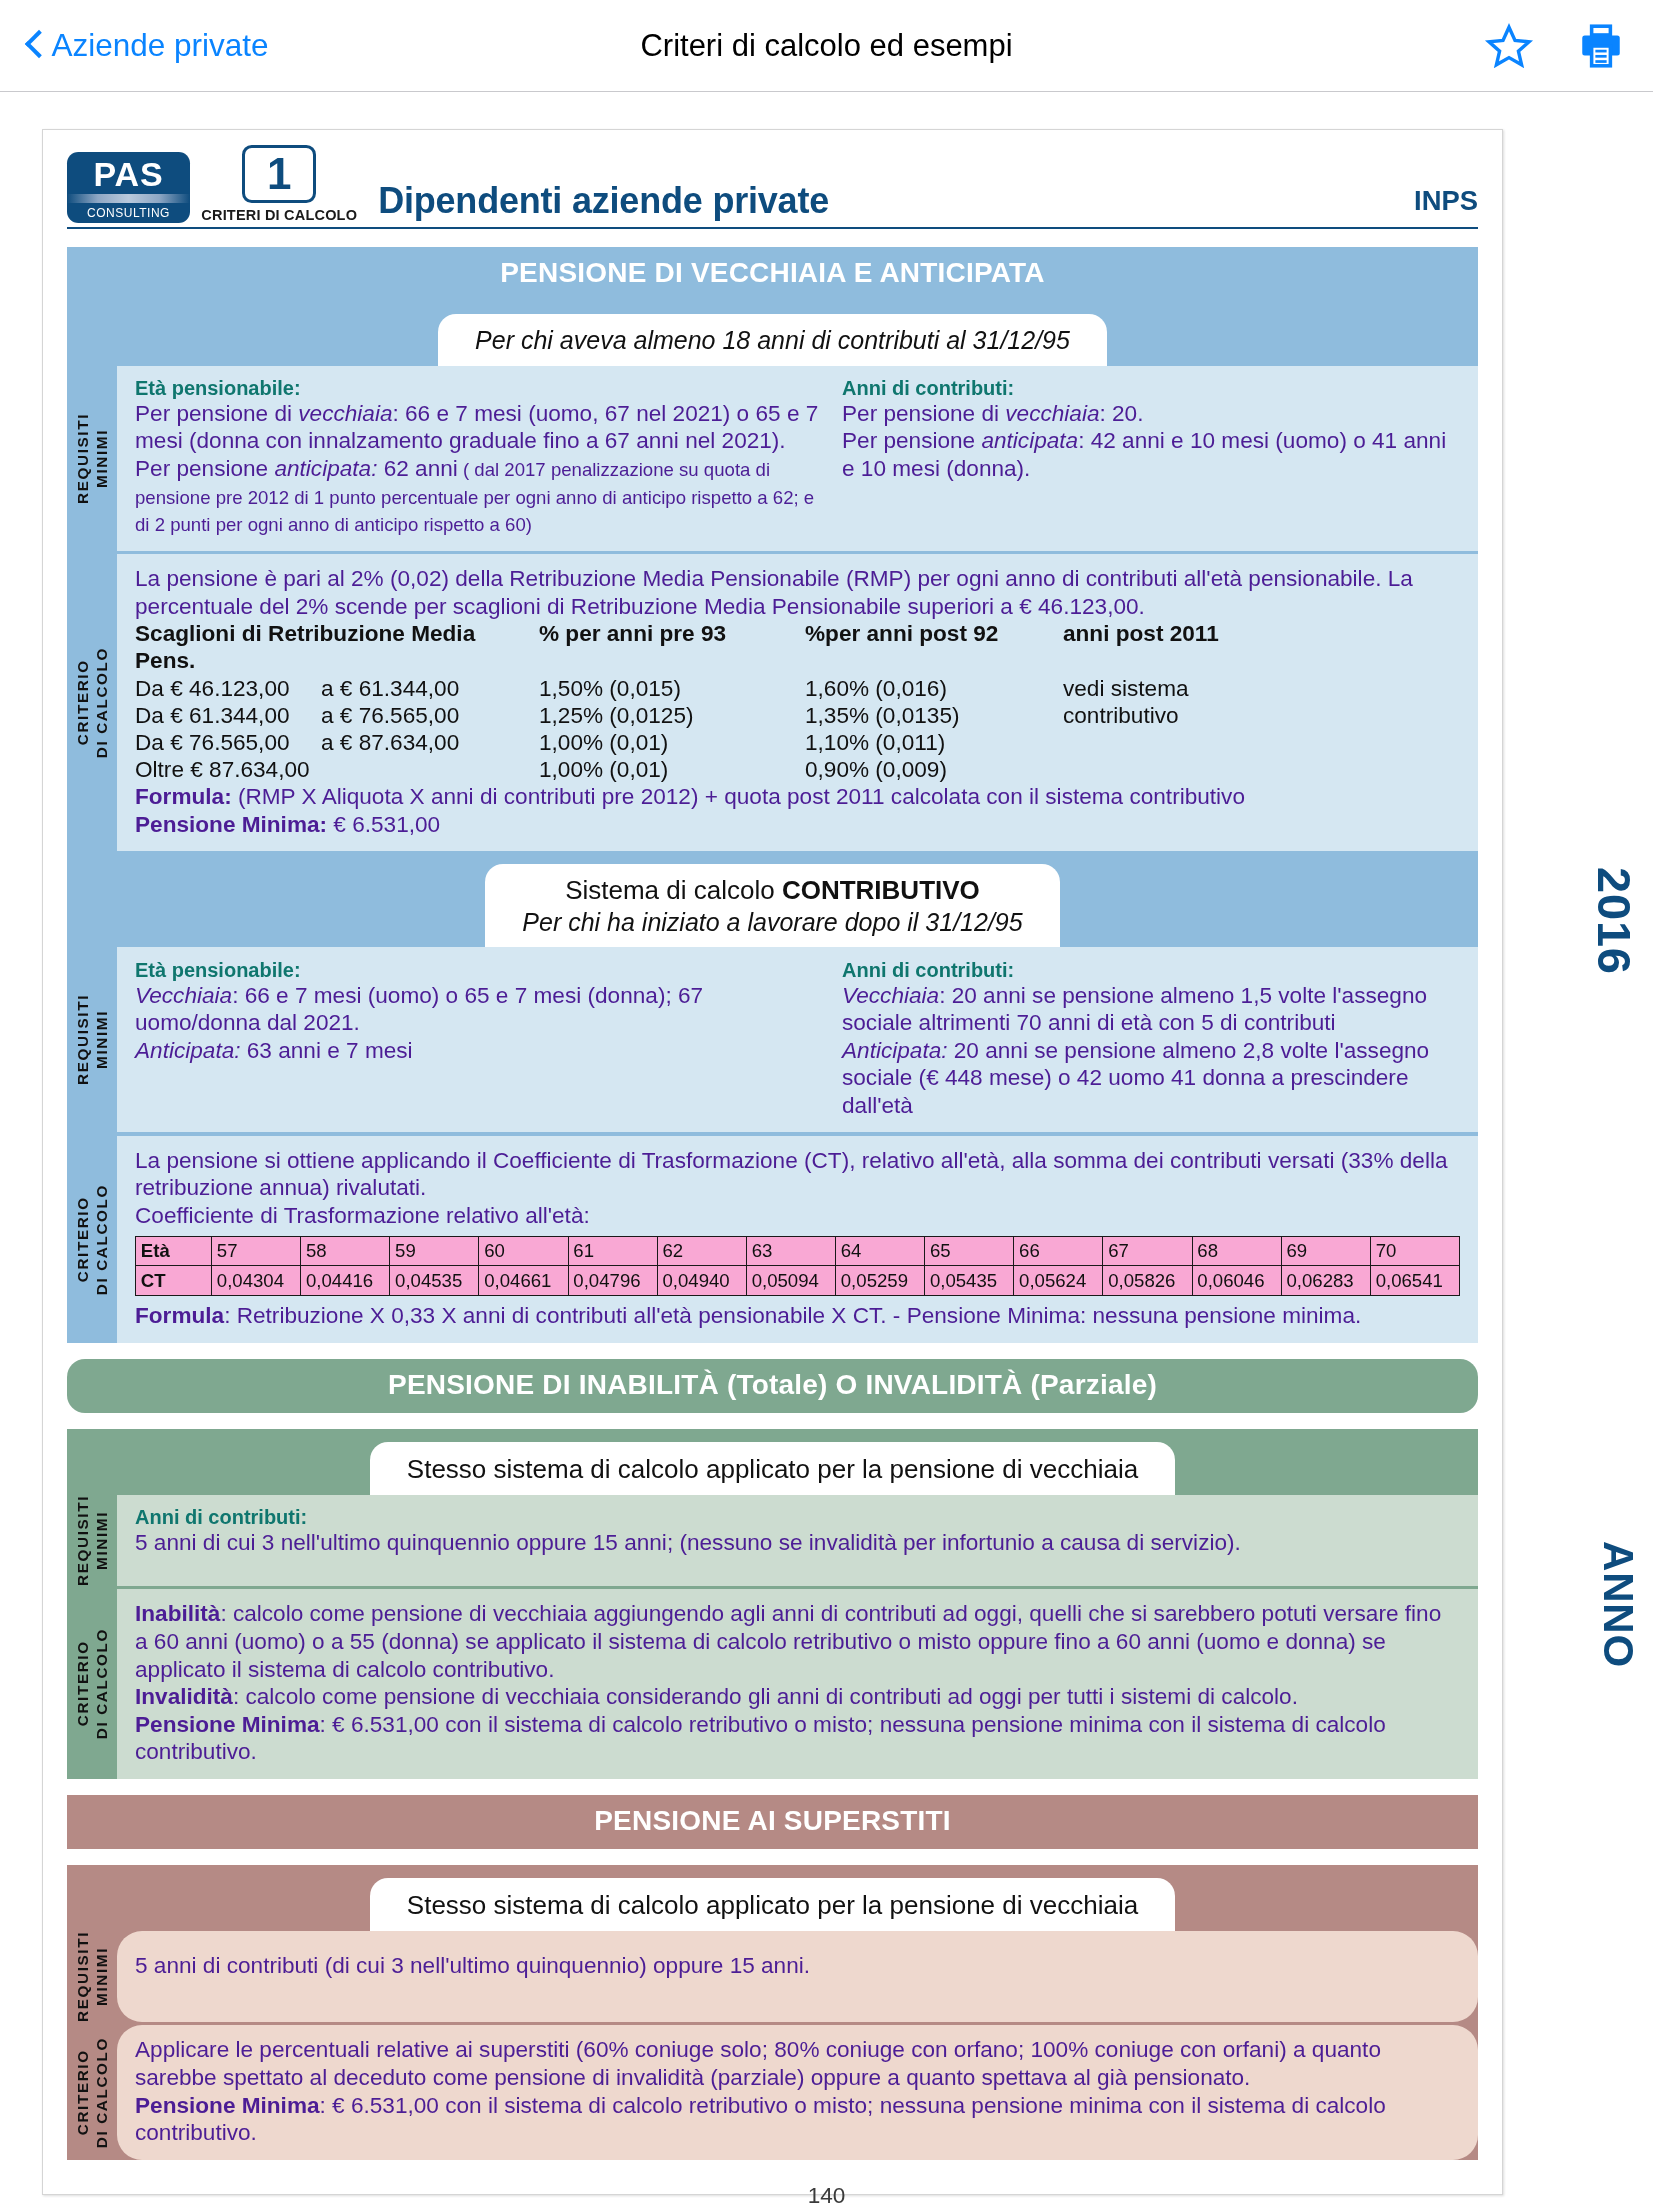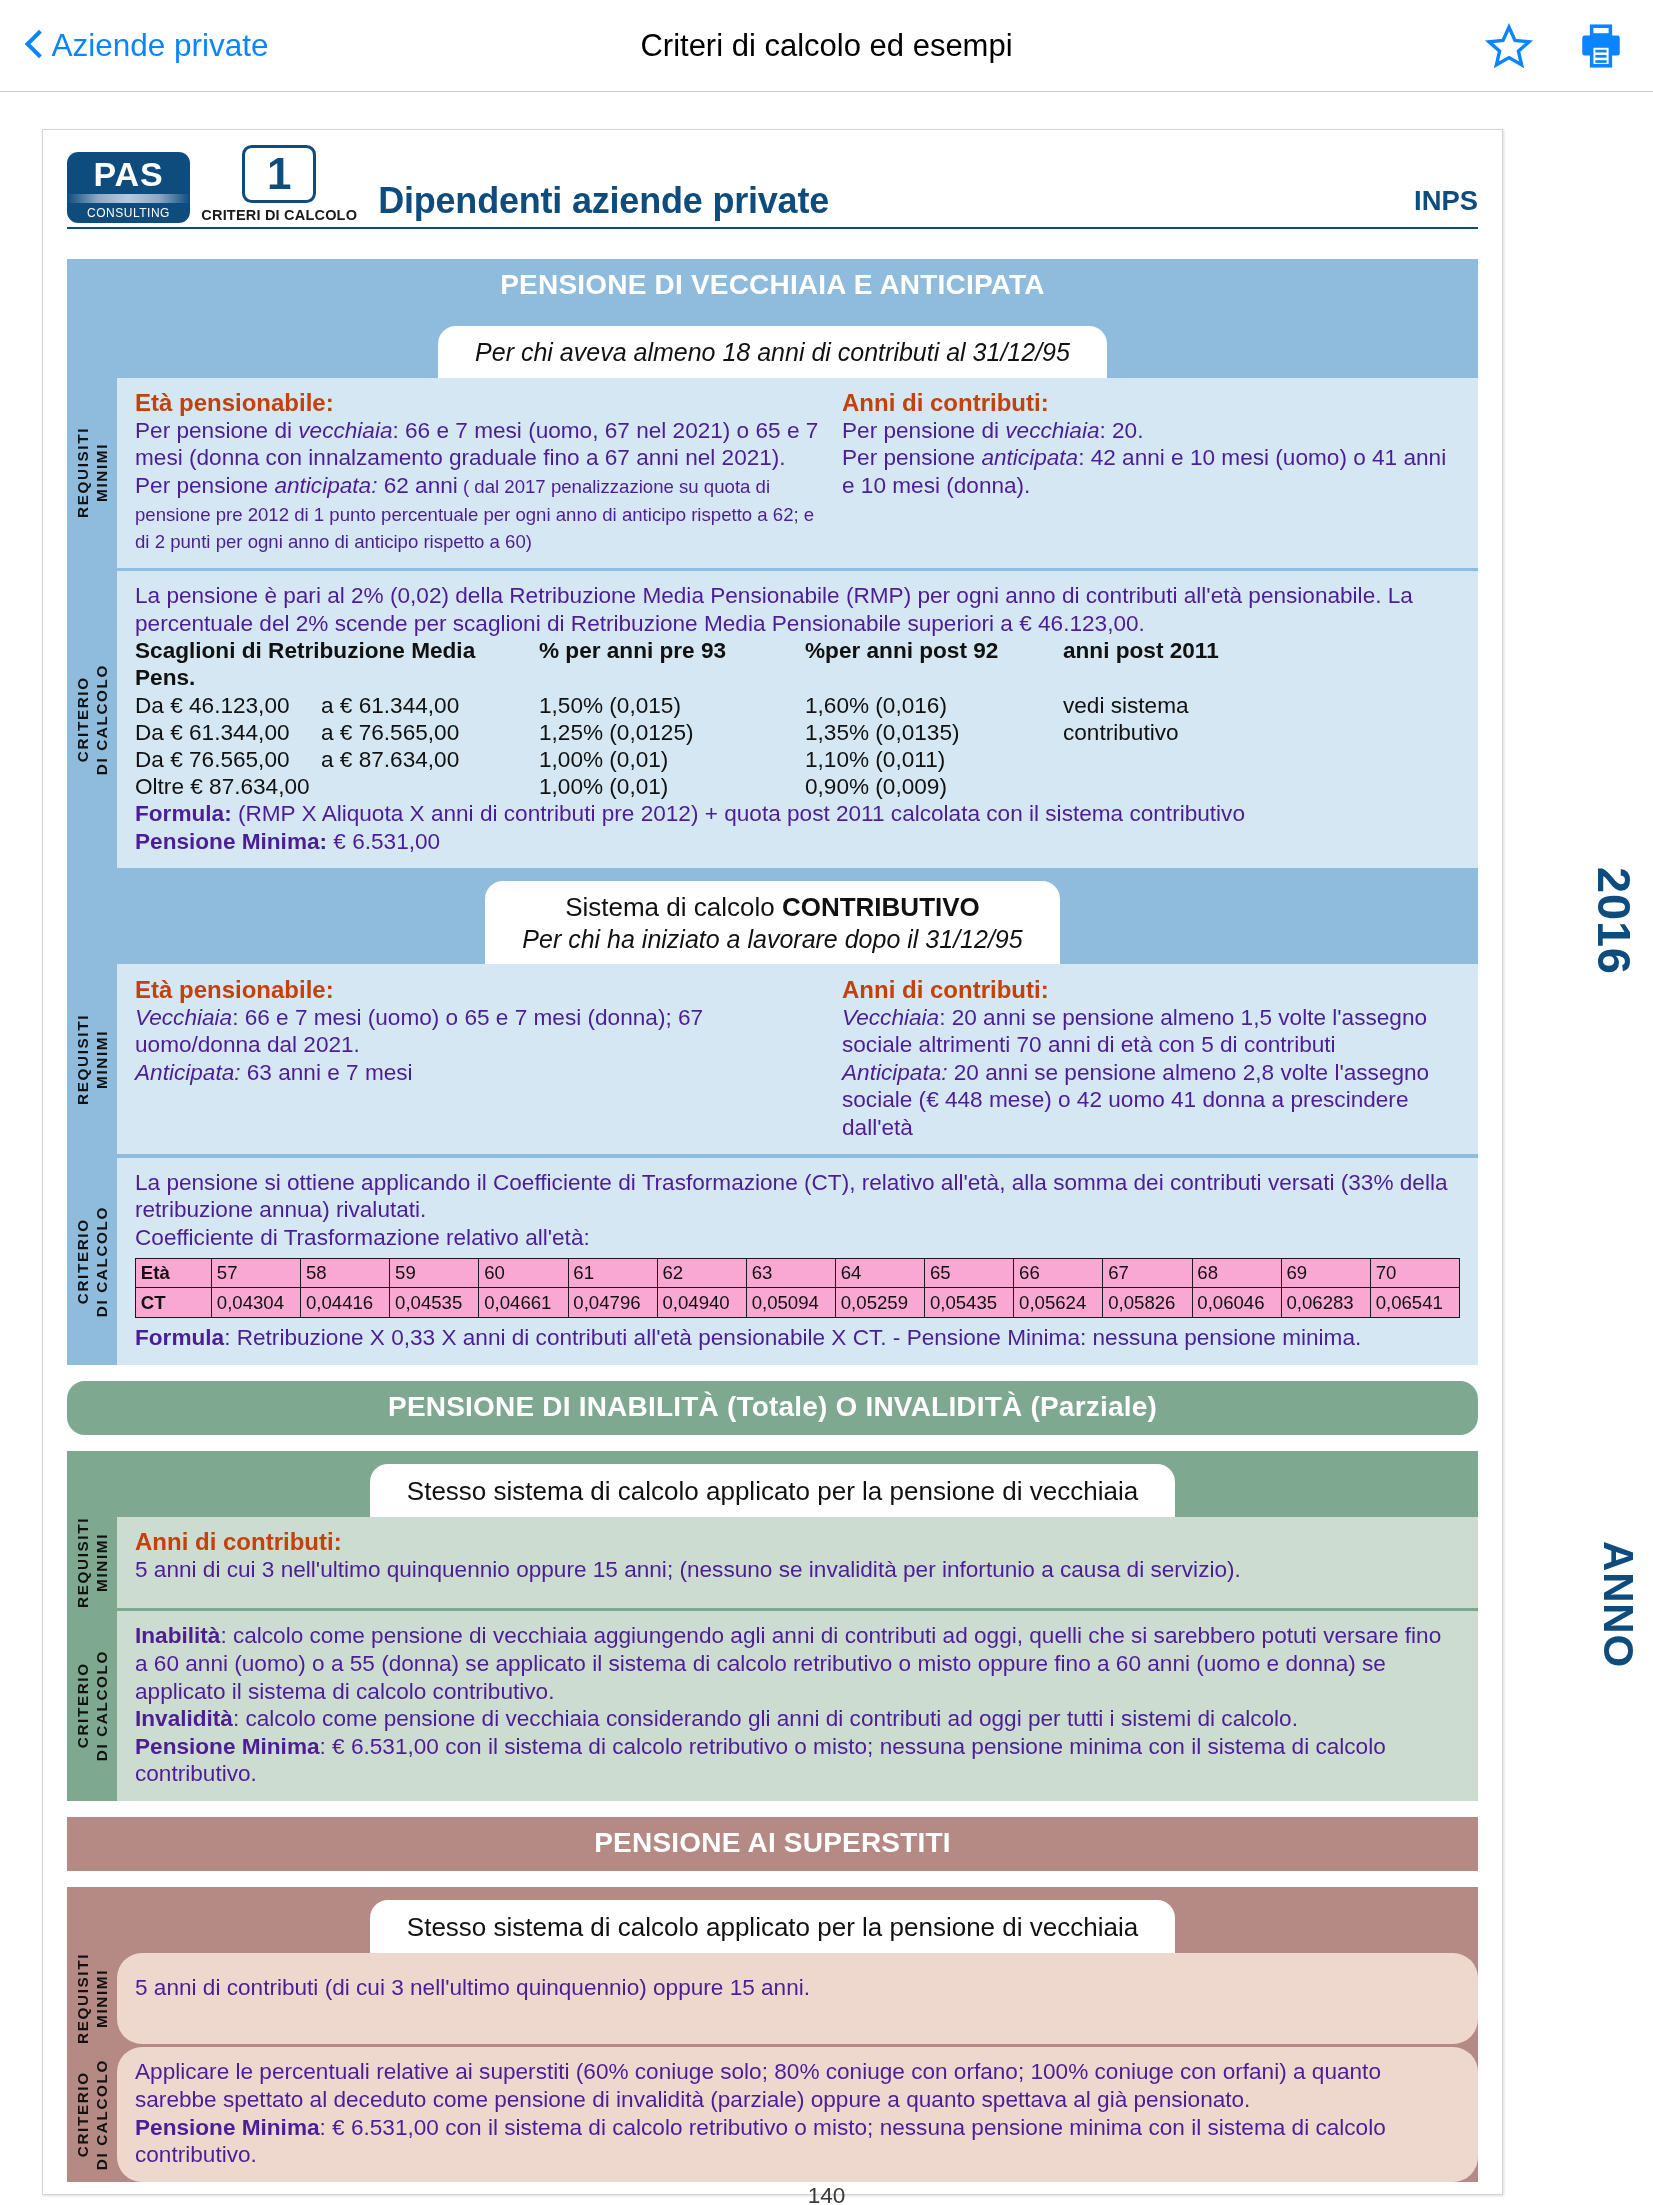--- a/index.html
+++ b/index.html
@@ -58,21 +58,21 @@
     border: 0.8px solid #d5d5d5;
     box-shadow: 0.8px 0.8px 2.4px rgba(0,0,0,.14);
     padding: 22.6px 24px 0 24px;
   }
 
   
   .doc-head {
     display: flex; align-items: flex-end;
     height: 76px; padding-bottom: 3.2px;
     border-bottom: 2.4px solid #0e4c7e;
-    margin-bottom: 30px;
+    margin-bottom: 18px;
   }
   .pas-logo {
     width: 123px; height: 71px; border-radius: 11.3px;
     background: #0e4c7e; color: #fff;
     display: flex; flex-direction: column; align-items: center;
     justify-content: center; position: relative; overflow: hidden;
     flex: none;
   }
   .pas-logo .pas-word {
     font-size: 34px; font-weight: 700; letter-spacing: 0.8px; line-height: 1;
@@ -148,21 +148,21 @@
   .panel.red-light   { background: #eed8ce; border-radius: 25px; }
 
   .cols { display: flex; gap: 18px; }
   .col  { flex: 1; }
   .col.left-col  { flex: 0 0 52%; }
 
   .t   { font-size: 22.6px; line-height: 1.22; color: #4c1d95; }
   .t b { font-weight: 700; }
   .t i { font-style: italic; }
   .t .small { font-size: 18.6px; }
-  .hd  { font-size: 24px; font-weight: 700; color: #c2410c; }
+  .hd  { font-size: 20px; font-weight: 700; color: #0f766e; }
 
   .sep { height: 3.2px; background: #8fbcdd; }
   .sep.green { background: #7fa890; }
   .sep.red   { background: #b58a85; }
 
   
   .scag-row { display: flex; font-size: 22.6px; color: #111; line-height: 1.2; }
   .scag-row.head { font-weight: 700; }
   .sc-a { width: 404px; flex: none; }
   .sc-a .dacol { display: inline-block; width: 186px; }

